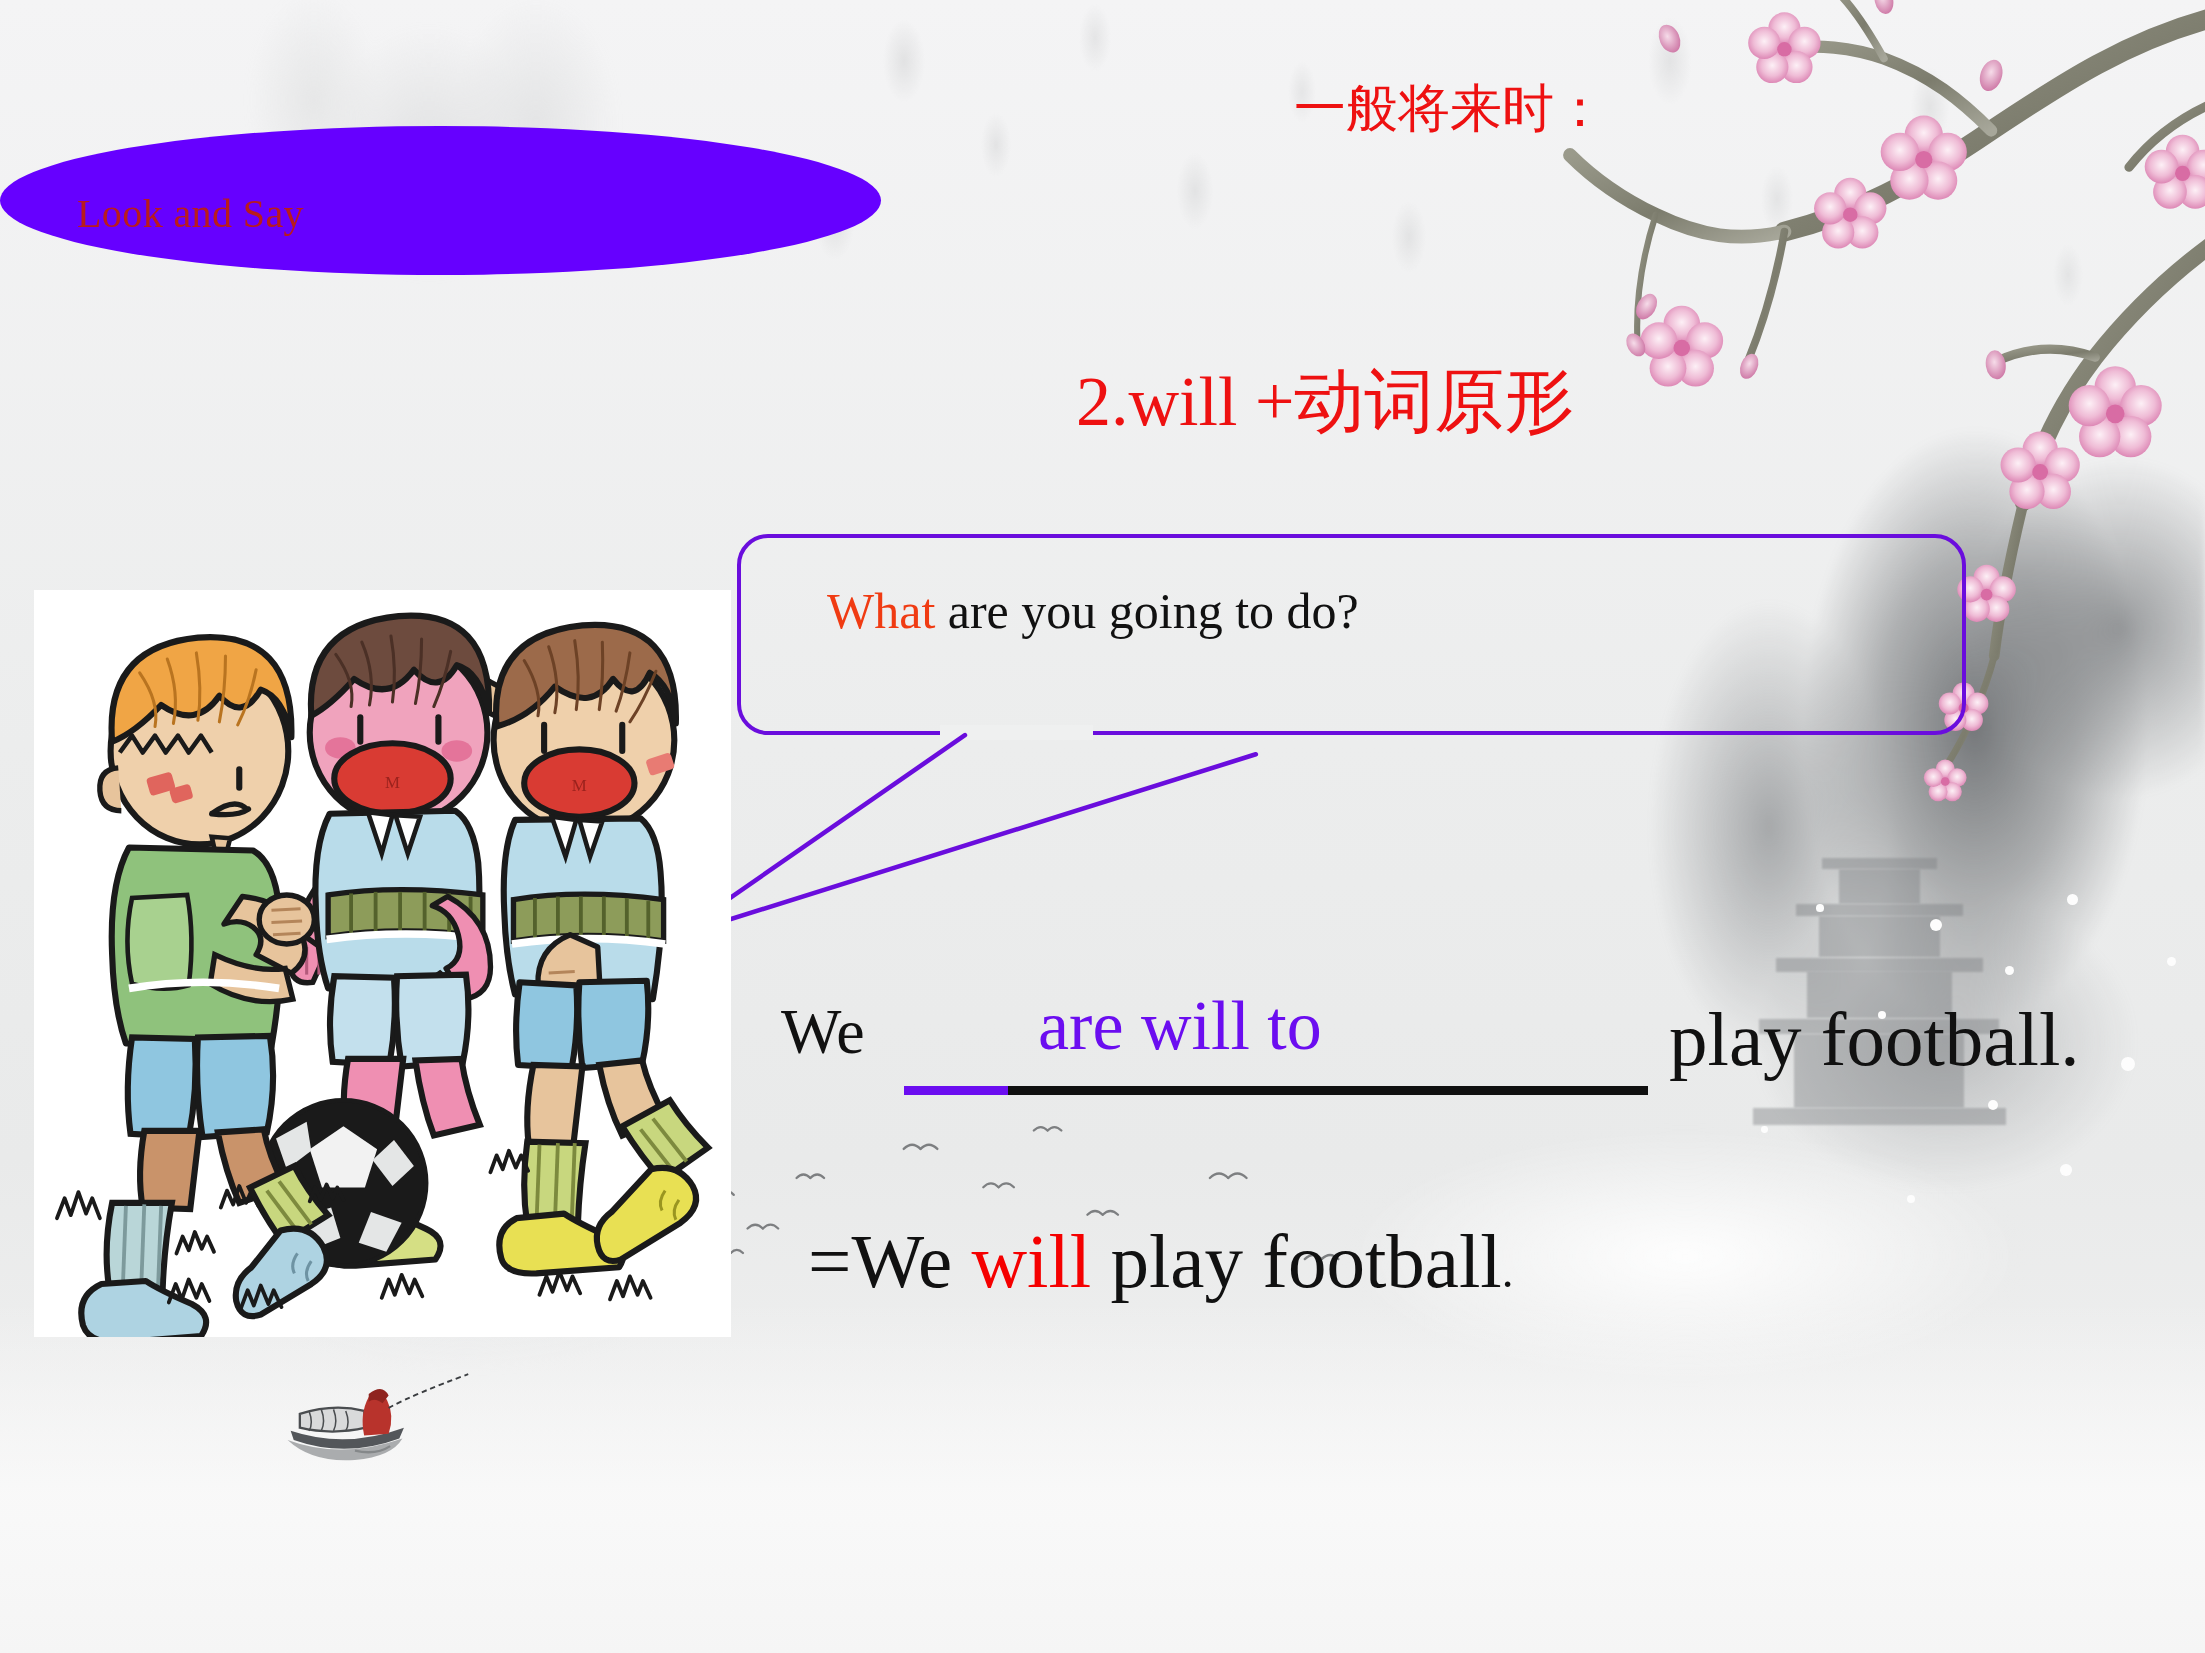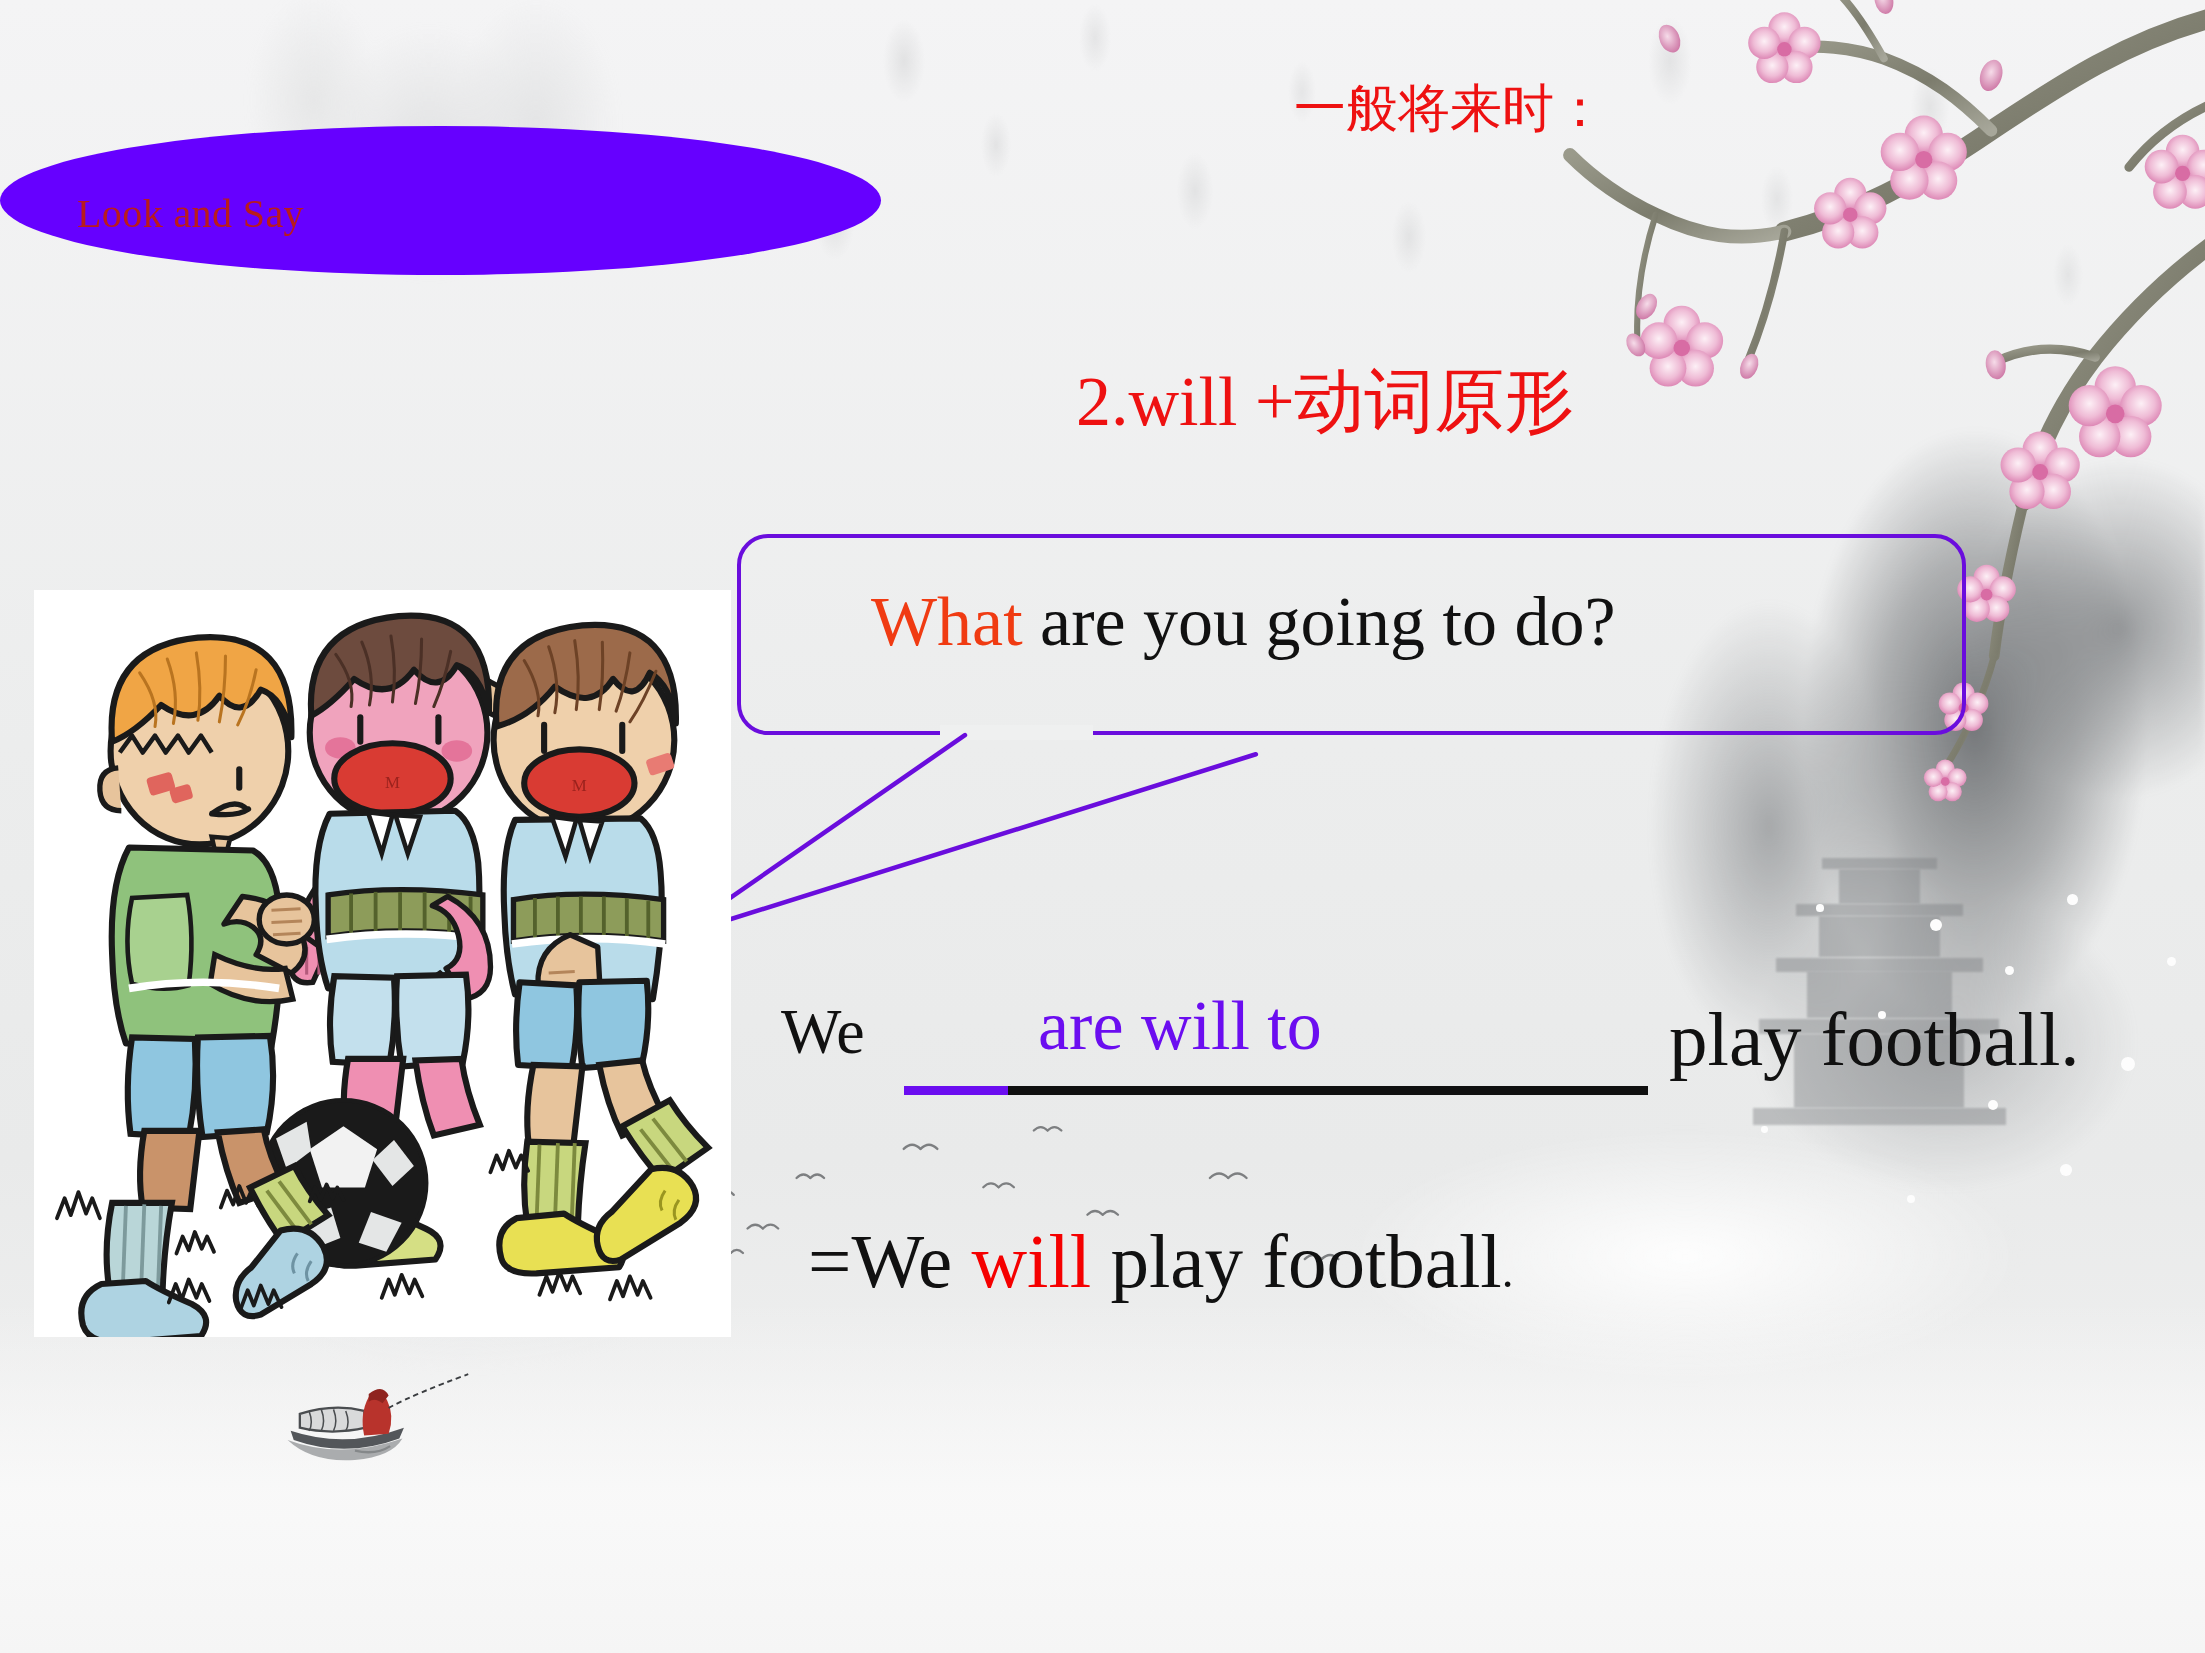--- a/index.html
+++ b/index.html
@@ -122,23 +122,23 @@
   
   #bubble {
     position: absolute; left: 737px; top: 534px;
     width: 1229px; height: 201px;
     border: 4.6px solid #6a0ddd;
     border-radius: 31px;
     box-sizing: border-box;
     background: transparent;
   }
   #bubble-text {
-    position: absolute; left: 871px; top: 582px;
+    position: absolute; left: 827px; top: 582px;
     white-space: nowrap;
-    font-size: 70px;
+    font-size: 50px;
     color: #111111;
   }
   #bubble-text .hl { color: #f03b12; }
   
   #bubble-tail { position: absolute; left: 674px; top: 712px; width: 689px; height: 230px; overflow: visible; }
 
   
   #tail-gap {
     position: absolute; left: 940px; top: 725px;
     width: 153px; height: 15.3px;

